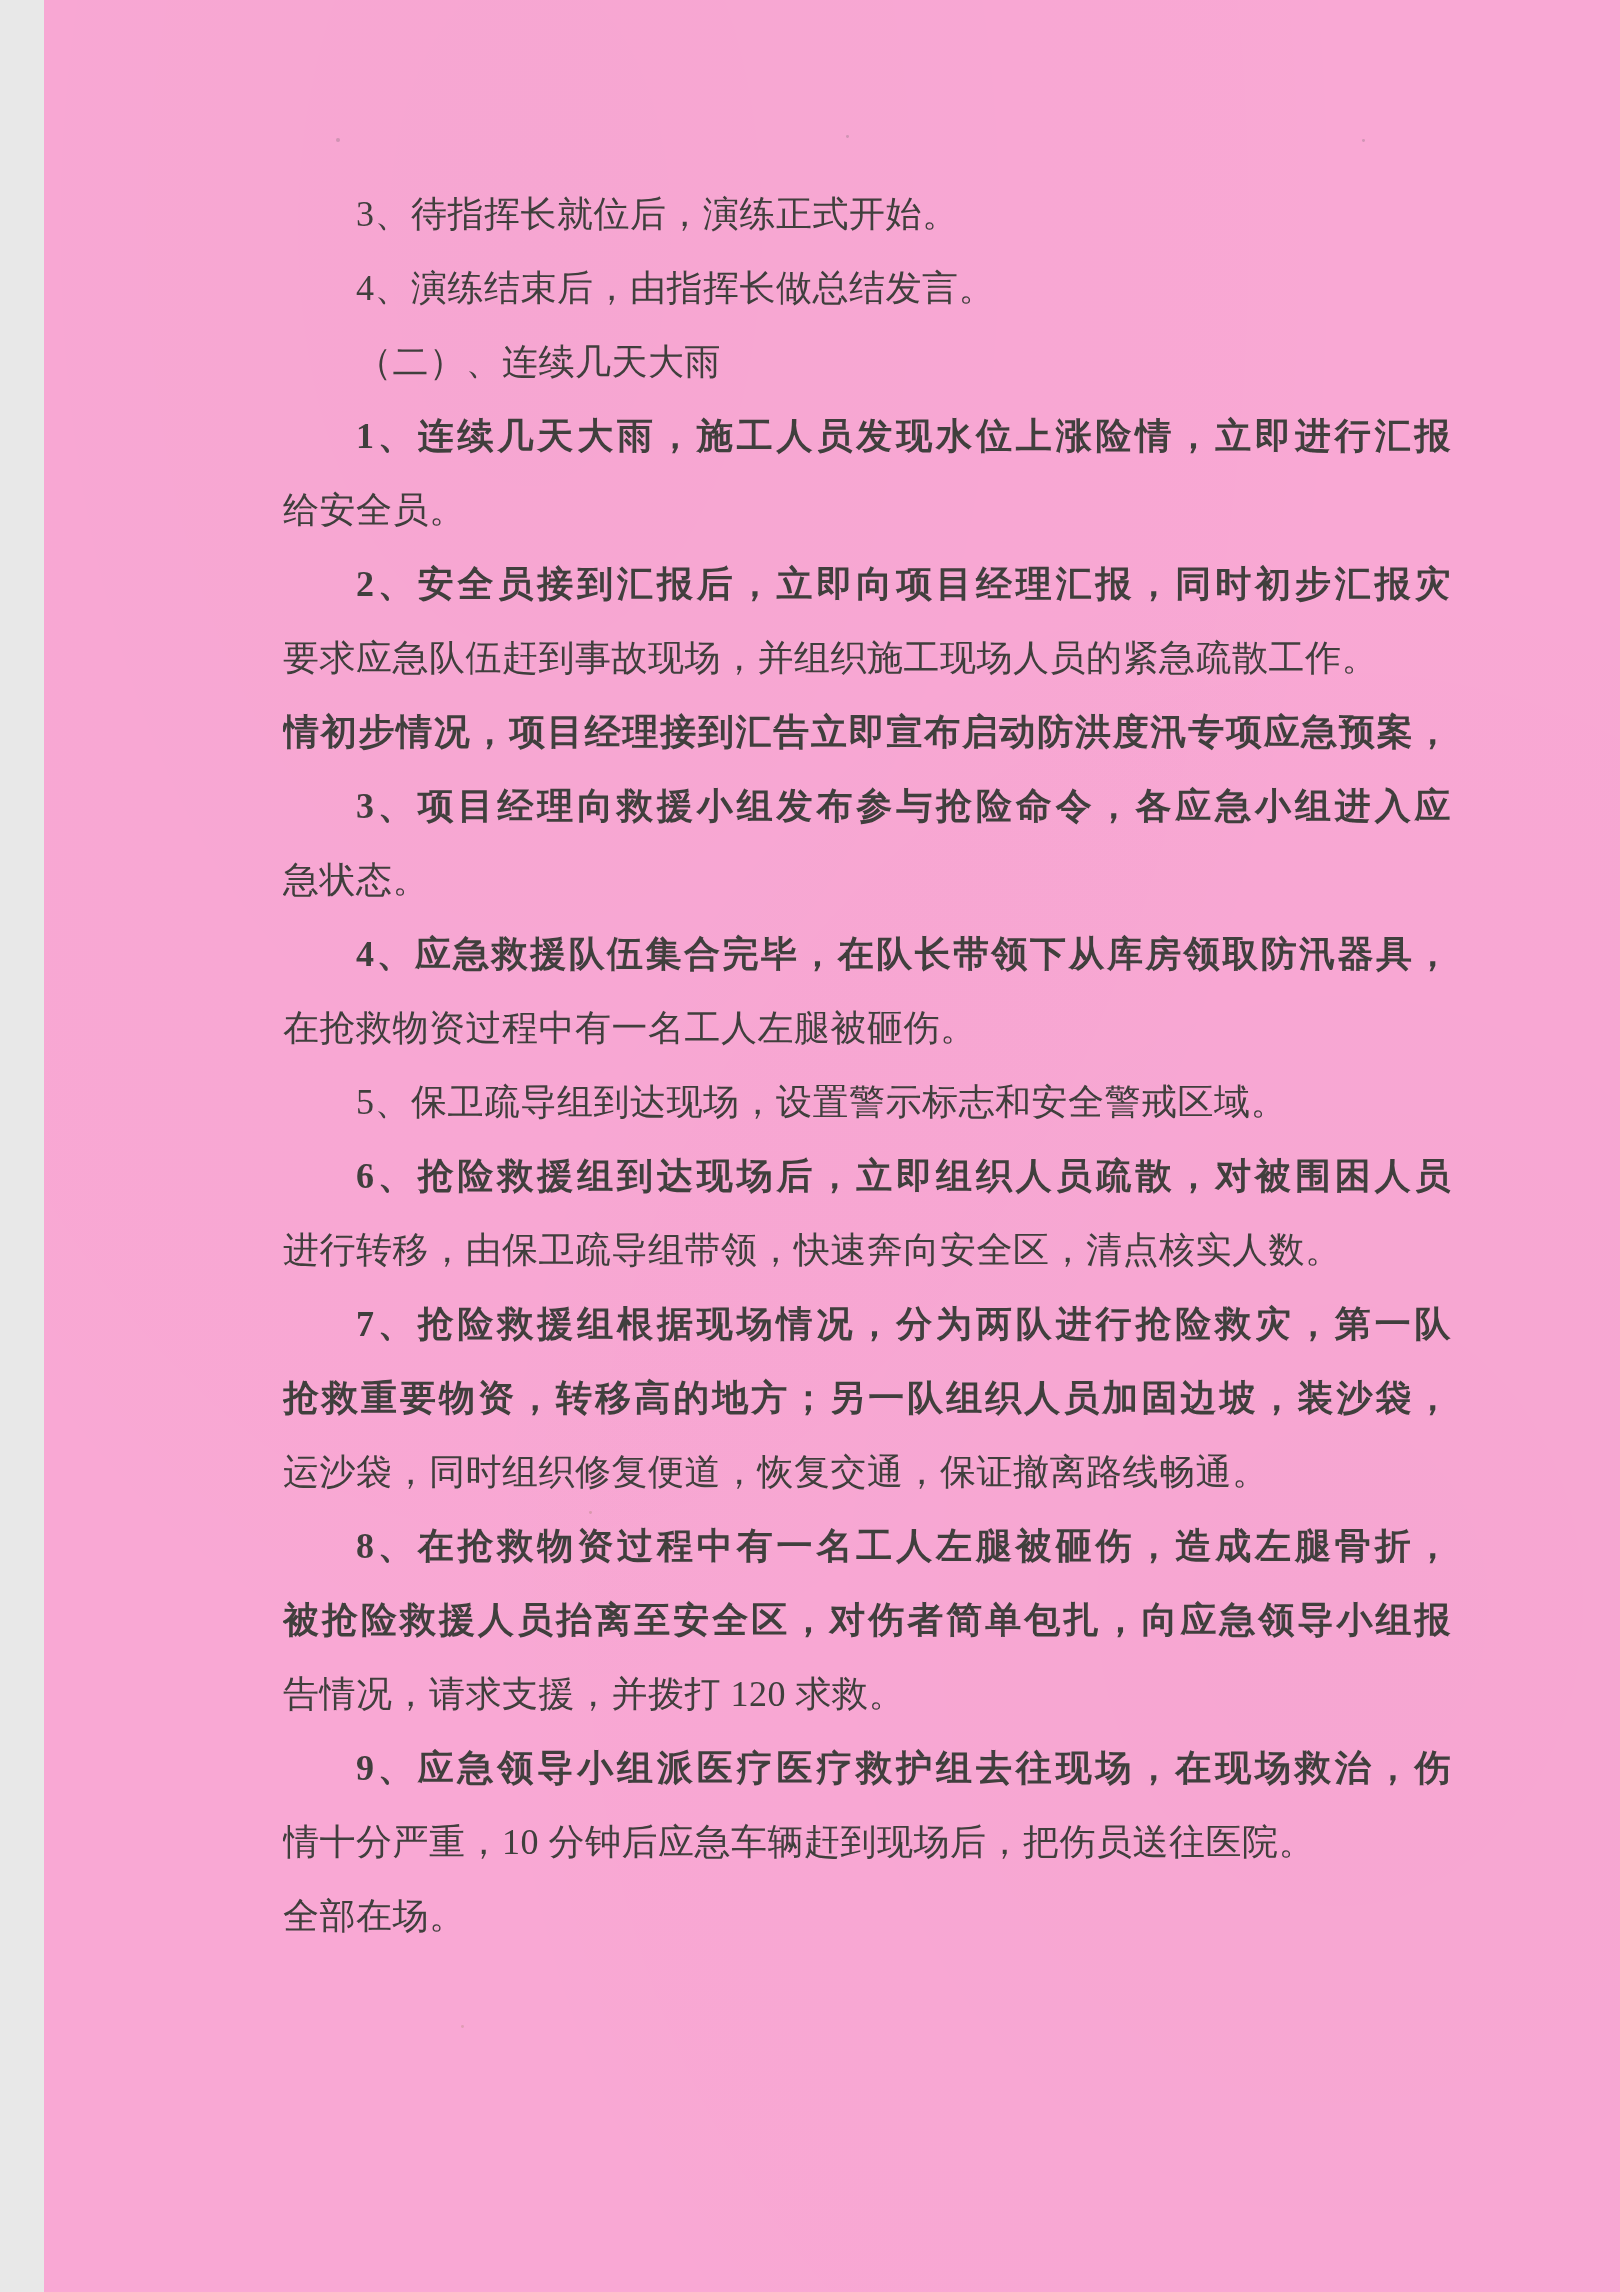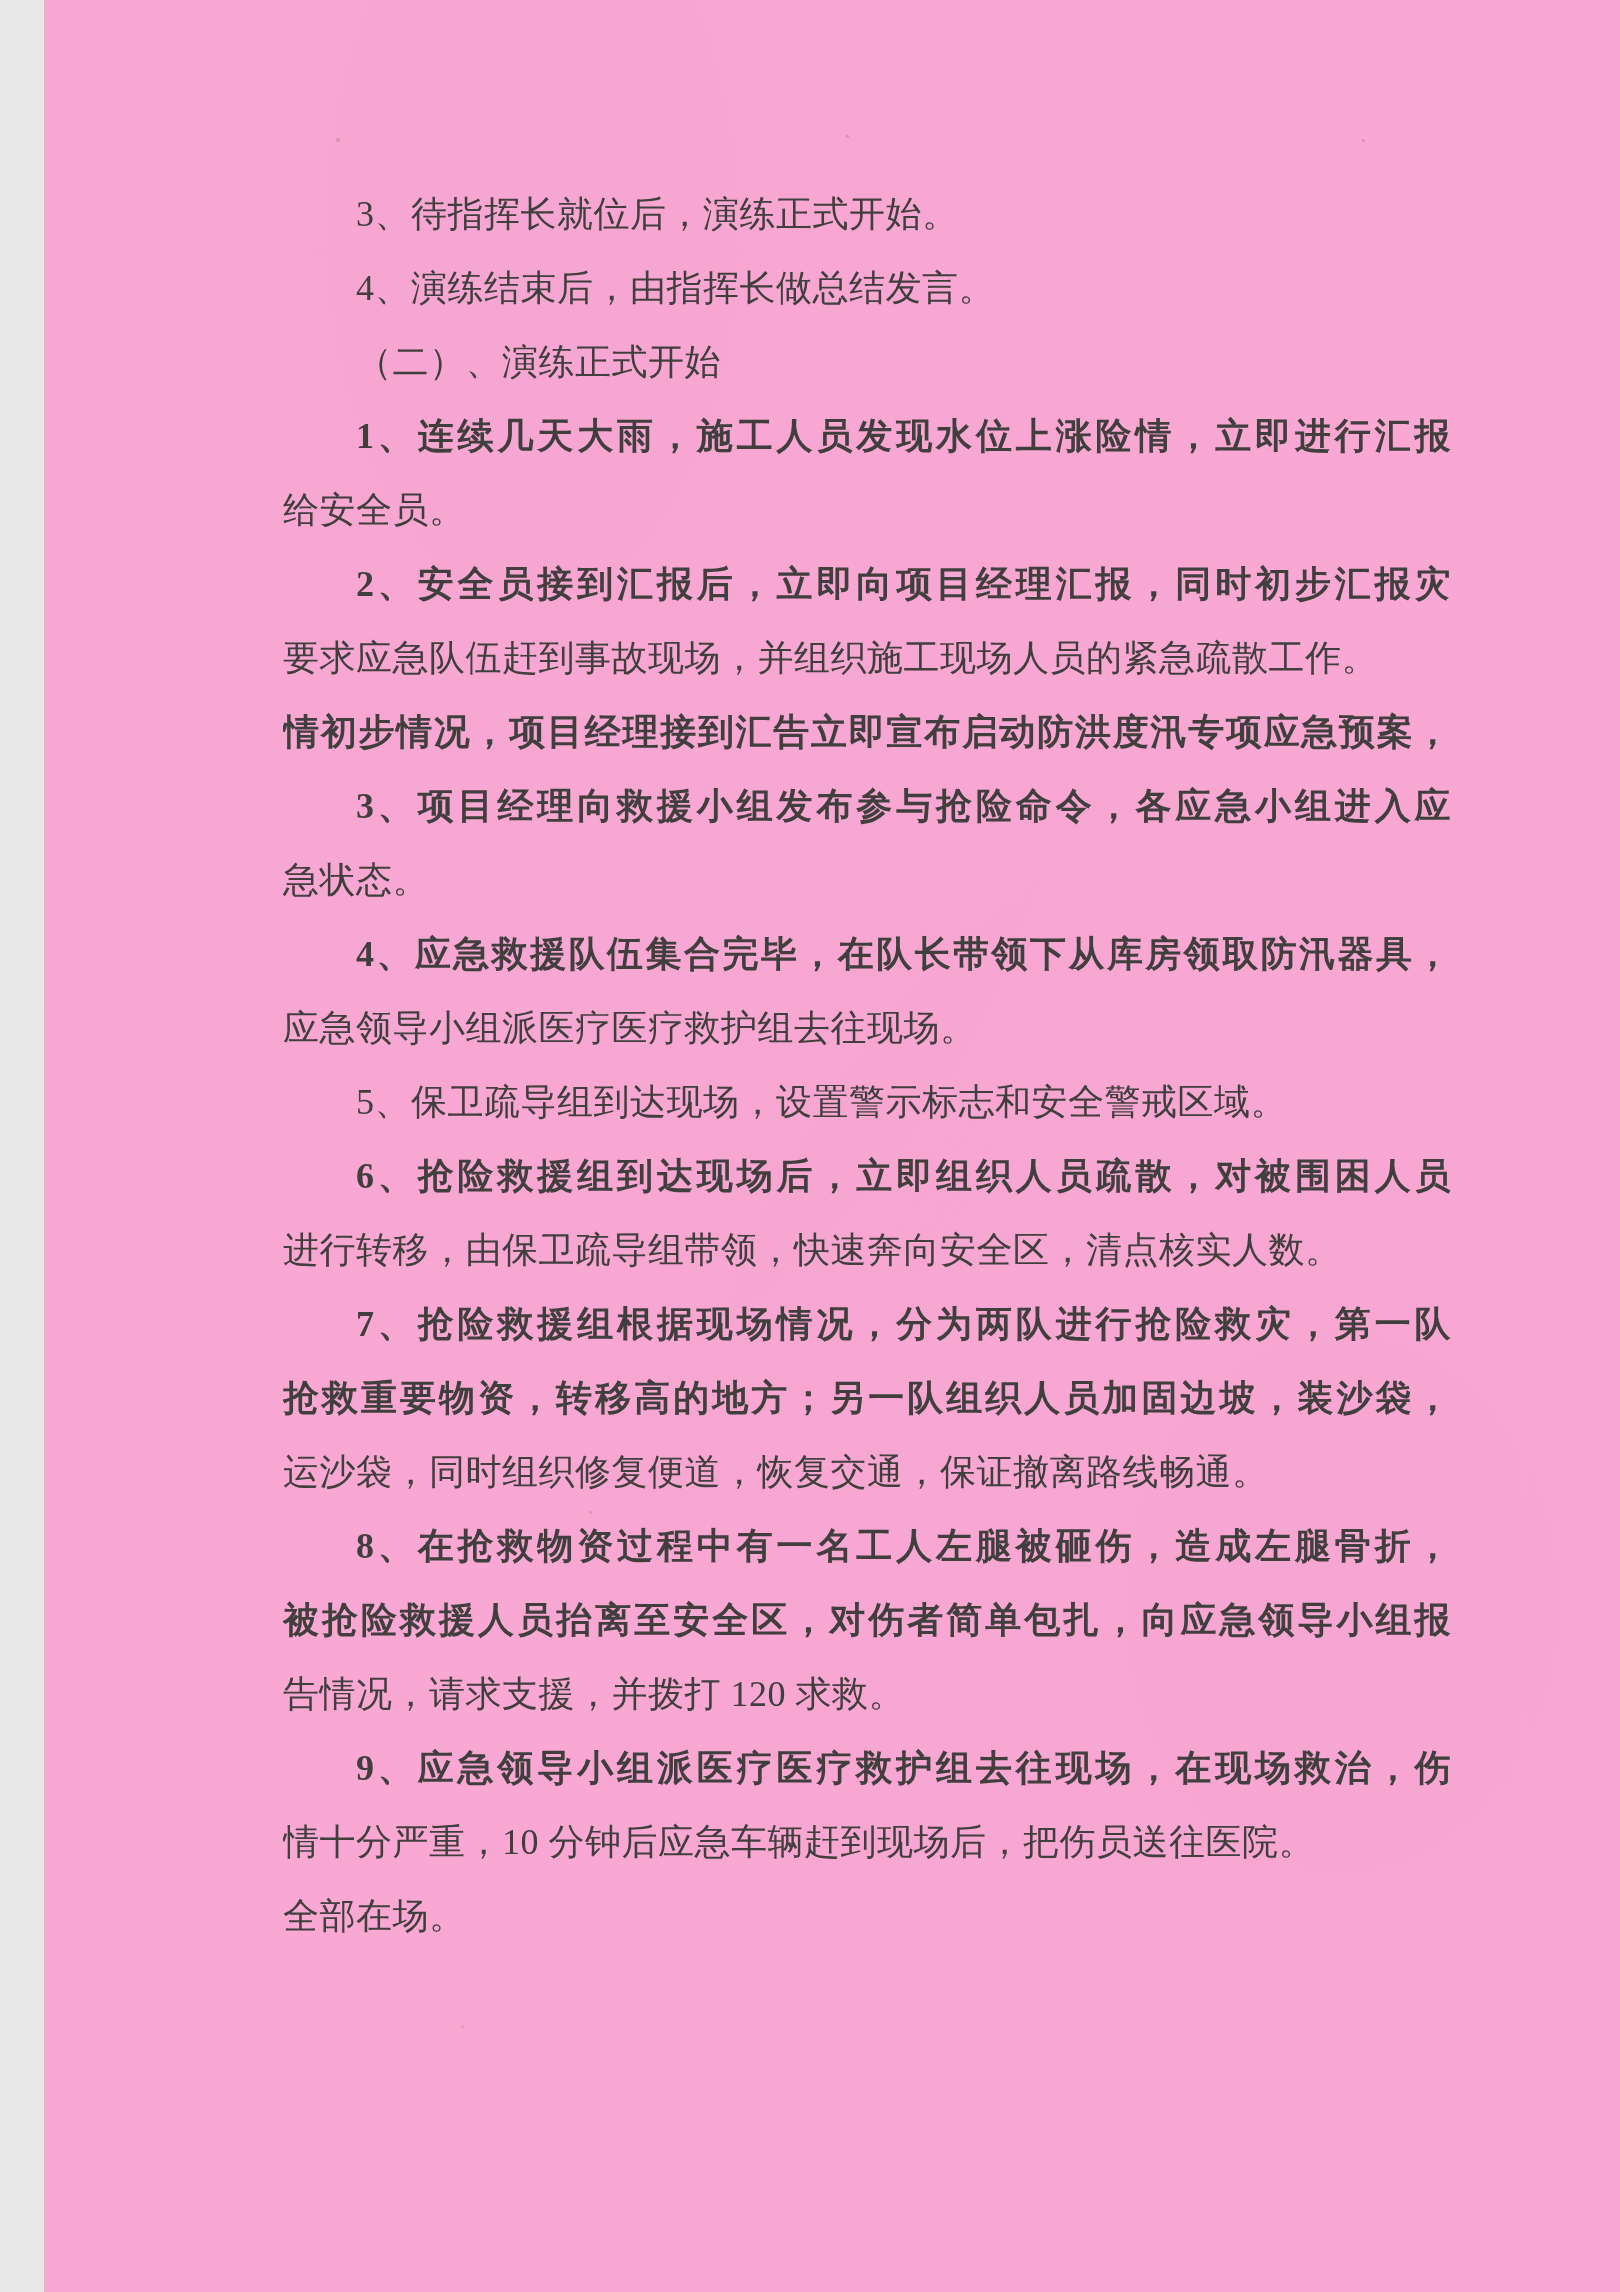--- a/index.html
+++ b/index.html
@@ -70,30 +70,30 @@
 <div class="page">
   <span class="speck s1"></span>
   <span class="speck s2"></span>
   <span class="speck s3"></span>
   <span class="speck s4"></span>
   <span class="speck s5"></span>
 
   <div class="textblock">
     <p class="line indent">3、待指挥长就位后，演练正式开始。</p>
     <p class="line indent">4、演练结束后，由指挥长做总结发言。</p>
-    <p class="line indent">（二）、演练正式开始</p>
+    <p class="line indent">（二）、连续几天大雨</p>
     <p class="line indent jfull">1、连续几天大雨，施工人员发现水位上涨险情，立即进行汇报</p>
     <p class="line">给安全员。</p>
     <p class="line indent jfull">2、安全员接到汇报后，立即向项目经理汇报，同时初步汇报灾</p>
     <p class="line">要求应急队伍赶到事故现场，并组织施工现场人员的紧急疏散工作。</p>
     <p class="line jfull">情初步情况，项目经理接到汇告立即宣布启动防洪度汛专项应急预案，</p>
     <p class="line indent jfull">3、项目经理向救援小组发布参与抢险命令，各应急小组进入应</p>
     <p class="line">急状态。</p>
     <p class="line indent jfull">4、应急救援队伍集合完毕，在队长带领下从库房领取防汛器具，</p>
-    <p class="line">应急领导小组派医疗医疗救护组去往现场。</p>
+    <p class="line">在抢救物资过程中有一名工人左腿被砸伤。</p>
     <p class="line indent">5、保卫疏导组到达现场，设置警示标志和安全警戒区域。</p>
     <p class="line indent jfull">6、抢险救援组到达现场后，立即组织人员疏散，对被围困人员</p>
     <p class="line">进行转移，由保卫疏导组带领，快速奔向安全区，清点核实人数。</p>
     <p class="line indent jfull">7、抢险救援组根据现场情况，分为两队进行抢险救灾，第一队</p>
     <p class="line jfull">抢救重要物资，转移高的地方；另一队组织人员加固边坡，装沙袋，</p>
     <p class="line">运沙袋，同时组织修复便道，恢复交通，保证撤离路线畅通。</p>
     <p class="line indent jfull">8、在抢救物资过程中有一名工人左腿被砸伤，造成左腿骨折，</p>
     <p class="line jfull">被抢险救援人员抬离至安全区，对伤者简单包扎，向应急领导小组报</p>
     <p class="line">告情况，请求支援，并拨打 120 求救。</p>
     <p class="line indent jfull">9、应急领导小组派医疗医疗救护组去往现场，在现场救治，伤</p>

